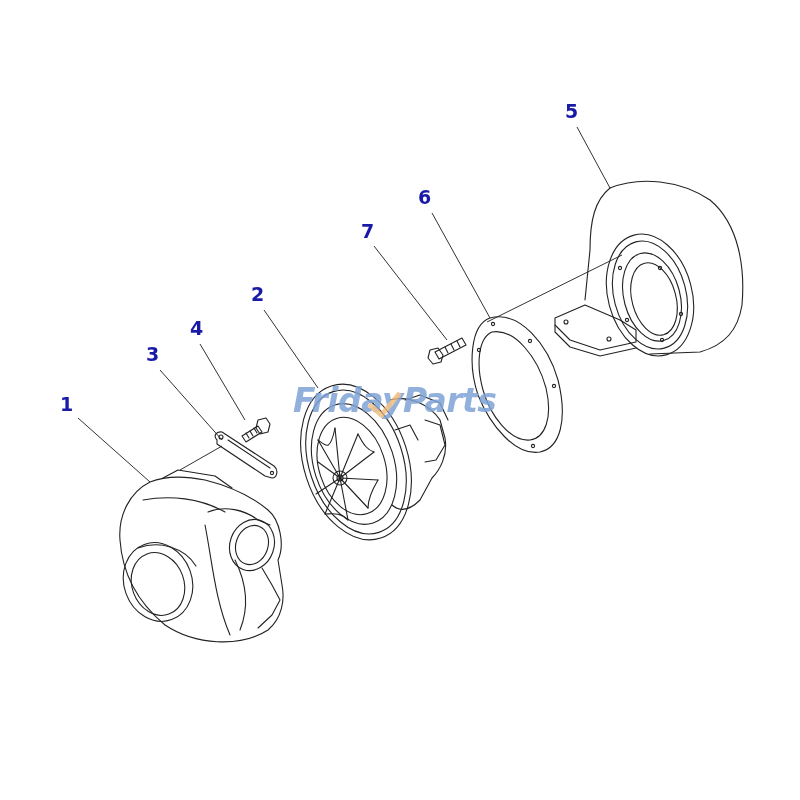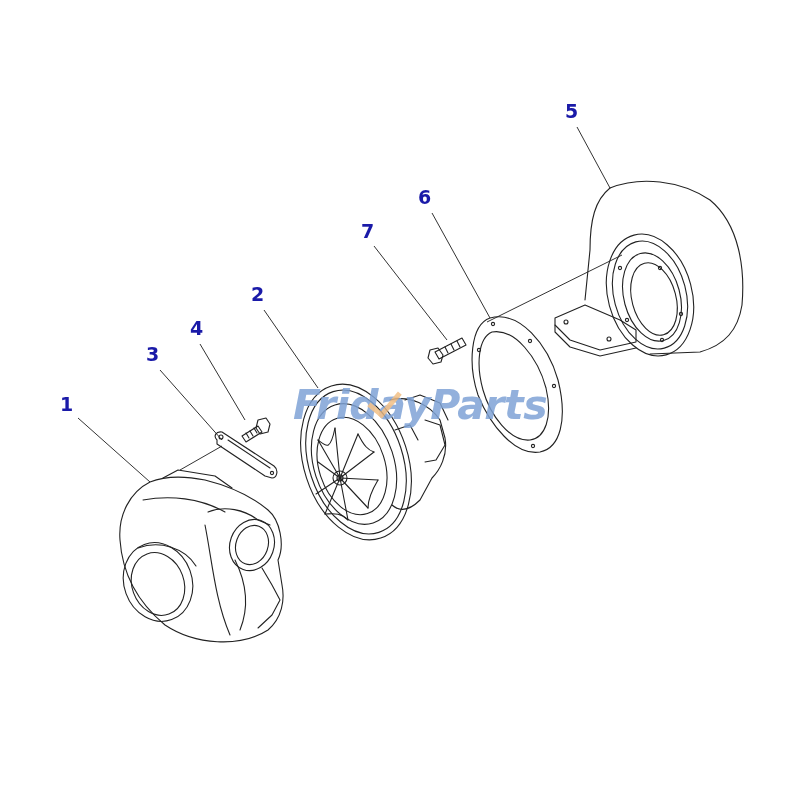--- a/index.html
+++ b/index.html
@@ -2,21 +2,21 @@
 <html><head>
 <meta charset="utf-8">
 <style>
   html, body { margin: 0; padding: 0; background: #ffffff; }
   body { width: 800px; height: 800px; position: relative; overflow: hidden;
          font-family: "DejaVu Sans", sans-serif; }
   #diagram { position: absolute; left: 0; top: 0; width: 800px; height: 800px; }
   .callout { position: absolute; font-family: "DejaVu Sans", sans-serif; font-weight: bold;
              font-size: 19px; color: #1a1aa8; line-height: 1; cursor: pointer; }
   .watermark { position: absolute; left: 293px; top: 381px; font-family: "DejaVu Sans", sans-serif;
-               font-weight: bold; font-style: italic; font-size: 41px; color: #7fa3d6;
+               font-weight: bold; font-style: italic; font-size: 33px; color: #7fa3d6;
                opacity: 0.85; letter-spacing: -0.5px; pointer-events: none; white-space: nowrap; }
   .watermark .tick { position: absolute; left: 82px; top: 4px; width: 14px; height: 26px;
                      border-right: 5px solid #f0b878; border-bottom: 5px solid #f0b878;
                      transform: rotate(40deg); opacity: 0.9; }
   svg .ln { fill: none; stroke: #222; stroke-width: 1.1; stroke-linecap: round; stroke-linejoin: round; }
   svg .ld { fill: none; stroke: #333; stroke-width: 1; }
 </style>
 </head>
 <body>
 

